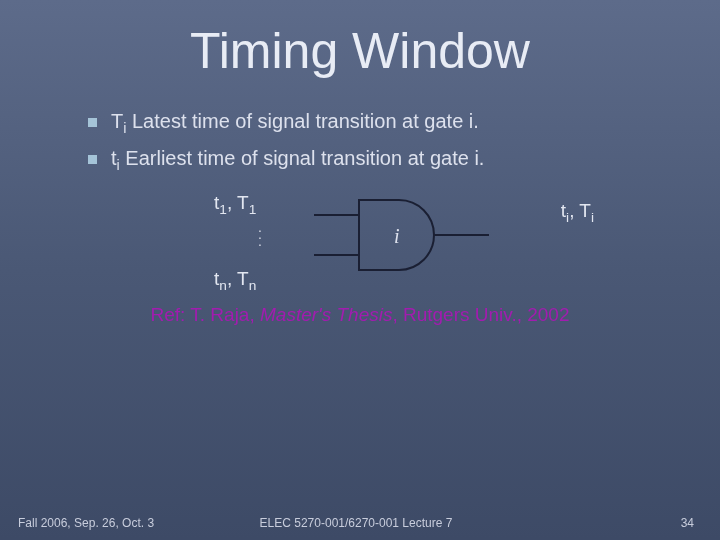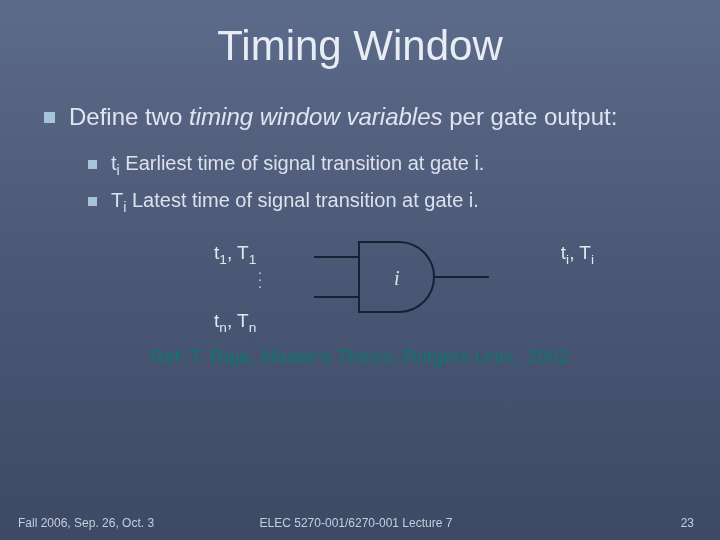--- a/index.html
+++ b/index.html
@@ -7,21 +7,21 @@
     width: 720px;
     height: 540px;
     background: linear-gradient(180deg, #5d6b8a 0%, #4a5875 50%, #3d4a66 100%);
     font-family: "Trebuchet MS", Arial, sans-serif;
     color: #d8dce8;
     position: relative;
     overflow: hidden;
   }
   .title {
     text-align: center;
-    font-size: 42px;
+    font-size: 50px;
     font-weight: 400;
     color: #e8ecf5;
     padding-top: 22px;
     padding-bottom: 10px;
   }
   .content {
     padding: 0 44px;
   }
   .bullet-row {
     display: flex;
@@ -93,21 +93,21 @@
   }
   .gate-wrap {
     position: absolute;
     left: 120px;
     top: 6px;
   }
   .reference {
     text-align: center;
     font-size: 19px;
     margin-top: 0px;
-    color: #0f766e;
+    color: #a21caf;
   }
   .reference .italic { font-style: italic; }
   .footer {
     position: absolute;
     bottom: 10px;
     left: 0;
     width: 712px;
     display: flex;
     justify-content: space-between;
     padding: 0 18px;
@@ -116,44 +116,38 @@
   }
   .footer .mid { position: absolute; left: 50%; transform: translateX(-50%); text-align: center; }
   .footer .right { position: absolute; right: 18px; }
 </style>
 </head>
 <body>
 
 <div class="title">Timing Window</div>
 
 <div class="content">
-  <div class="bullet-row">
-    <div class="bullet-square"></div>
-    <div class="main-point">
-      <span>Define two </span><span class="italic">timing window variables</span><span> per gate output:</span>
-    </div>
-  </div>
 
   <div class="sub-bullets">
+    <div class="sub-row">
+      <div class="bullet-square small"></div>
+      <div class="sub-text">
+        <span>T</span><sub>i</sub><span> Latest time of signal transition at gate i.</span>
+      </div>
+    </div>
     <div class="sub-row">
       <div class="bullet-square small"></div>
       <div class="sub-text">
         <span>t</span><sub>i</sub><span>  Earliest time of signal transition at gate i.</span>
       </div>
     </div>
-    <div class="sub-row">
-      <div class="bullet-square small"></div>
-      <div class="sub-text">
-        <span>T</span><sub>i</sub><span> Latest time of signal transition at gate i.</span>
-      </div>
-    </div>
   </div>
 
   <div class="diagram">
-    <div class="diag-label" style="left:20px; top:16px;">
+    <div class="diag-label" style="left:20px; top:8px;">
       <span>t</span><sub>1</sub>, <span>T</span><sub>1</sub>
     </div>
     <div class="dots">.<br>.<br>.</div>
     <div class="diag-label" style="left:20px; top:84px;text-align:center;">
       <span>t</span><sub>n</sub>, <span>T</span><sub>n</sub>
     </div>
 
     <div class="gate-wrap">
       <svg width="180" height="90" viewBox="0 0 180 90">
         <line x1="0" y1="25" x2="45" y2="25" stroke="#1a1f33" stroke-width="2"></line>
@@ -170,14 +164,14 @@
   </div>
 
   <div class="reference">
     <span>Ref: T. Raja, </span><span class="italic">Master's Thesis</span><span>, Rutgers Univ., 2002</span>
   </div>
 </div>
 
 <div class="footer">
   <span>Fall 2006, Sep. 26, Oct. 3</span>
   <span class="mid">ELEC 5270-001/6270-001 Lecture 7</span>
-  <span class="right">23</span>
+  <span class="right">34</span>
 </div>
 
 </body></html>

